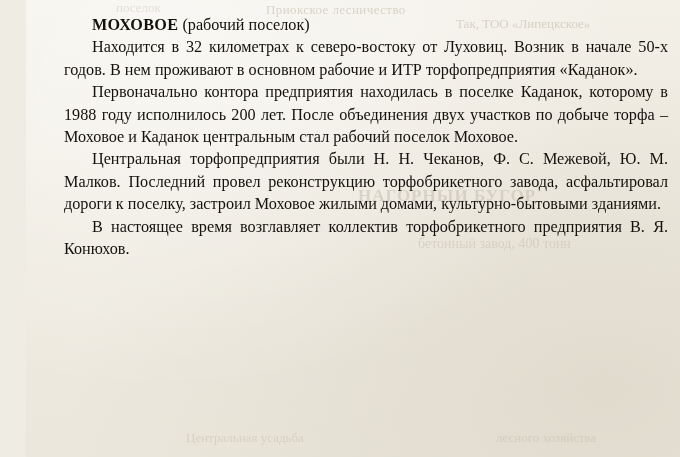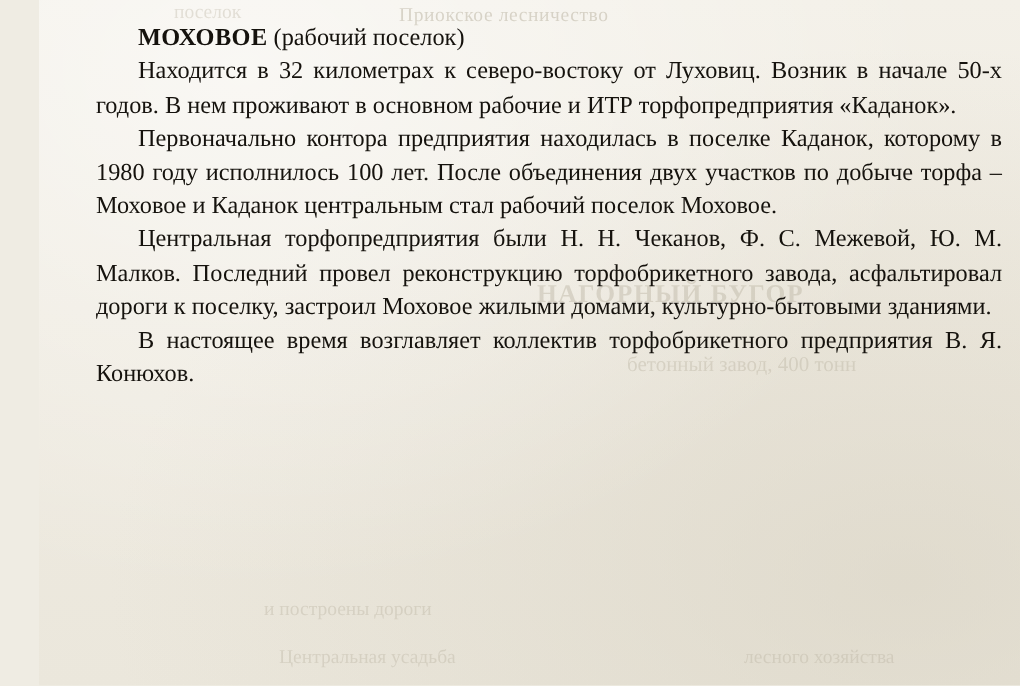--- a/index.html
+++ b/index.html
@@ -77,29 +77,29 @@
     margin-top: 4px;
   }
 </style>
 </head>
 <body>
 
 <div class="page">
 
   <div class="bleed bleed-9">поселок</div>
   <div class="bleed bleed-1">Приокское лесничество</div>
+  <div class="bleed bleed-2">Так, ТОО «Липецкское»</div>
   <div class="bleed bleed-4">НАГОРНЫЙ БУГОР</div>
   <div class="bleed bleed-5">бетонный завод, 400 тонн</div>
-  <div class="bleed bleed-6">и построены дороги</div>
   <div class="bleed bleed-7">Центральная усадьба</div>
   <div class="bleed bleed-8">лесного хозяйства</div>
 
   <div class="article">
 
     <p class="title-line"><span class="title">МОХОВОЕ</span> <span class="subtitle">(рабочий поселок)</span></p>
 
     <p>Находится в 32 километрах к северо-востоку от Луховиц. Возник в начале 50-х годов. В нем проживают в основном рабочие и ИТР торфопредприятия «Каданок».</p>
-    <p>Первоначально контора предприятия находилась в поселке Каданок, которому в 1980 году исполнилось 100 лет. После объединения двух участков по добыче торфа – Моховое и Каданок центральным стал рабочий поселок Моховое.</p>
+    <p>Первоначально контора предприятия находилась в поселке Каданок, которому в 1988 году исполнилось 200 лет. После объединения двух участков по добыче торфа – Моховое и Каданок центральным стал рабочий поселок Моховое.</p>
     <p>Центральная торфопредприятия были Н. Н. Чеканов, Ф. С. Межевой, Ю. М. Малков. Последний провел реконструкцию торфобрикетного завода, асфальтировал дороги к поселку, застроил Моховое жилыми домами, культурно-бытовыми зданиями.</p>
     <p class="last-para">В настоящее время возглавляет коллектив торфобрикетного предприятия В. Я. Конюхов.</p>
 
   </div>
 </div>
 
 </body></html>

